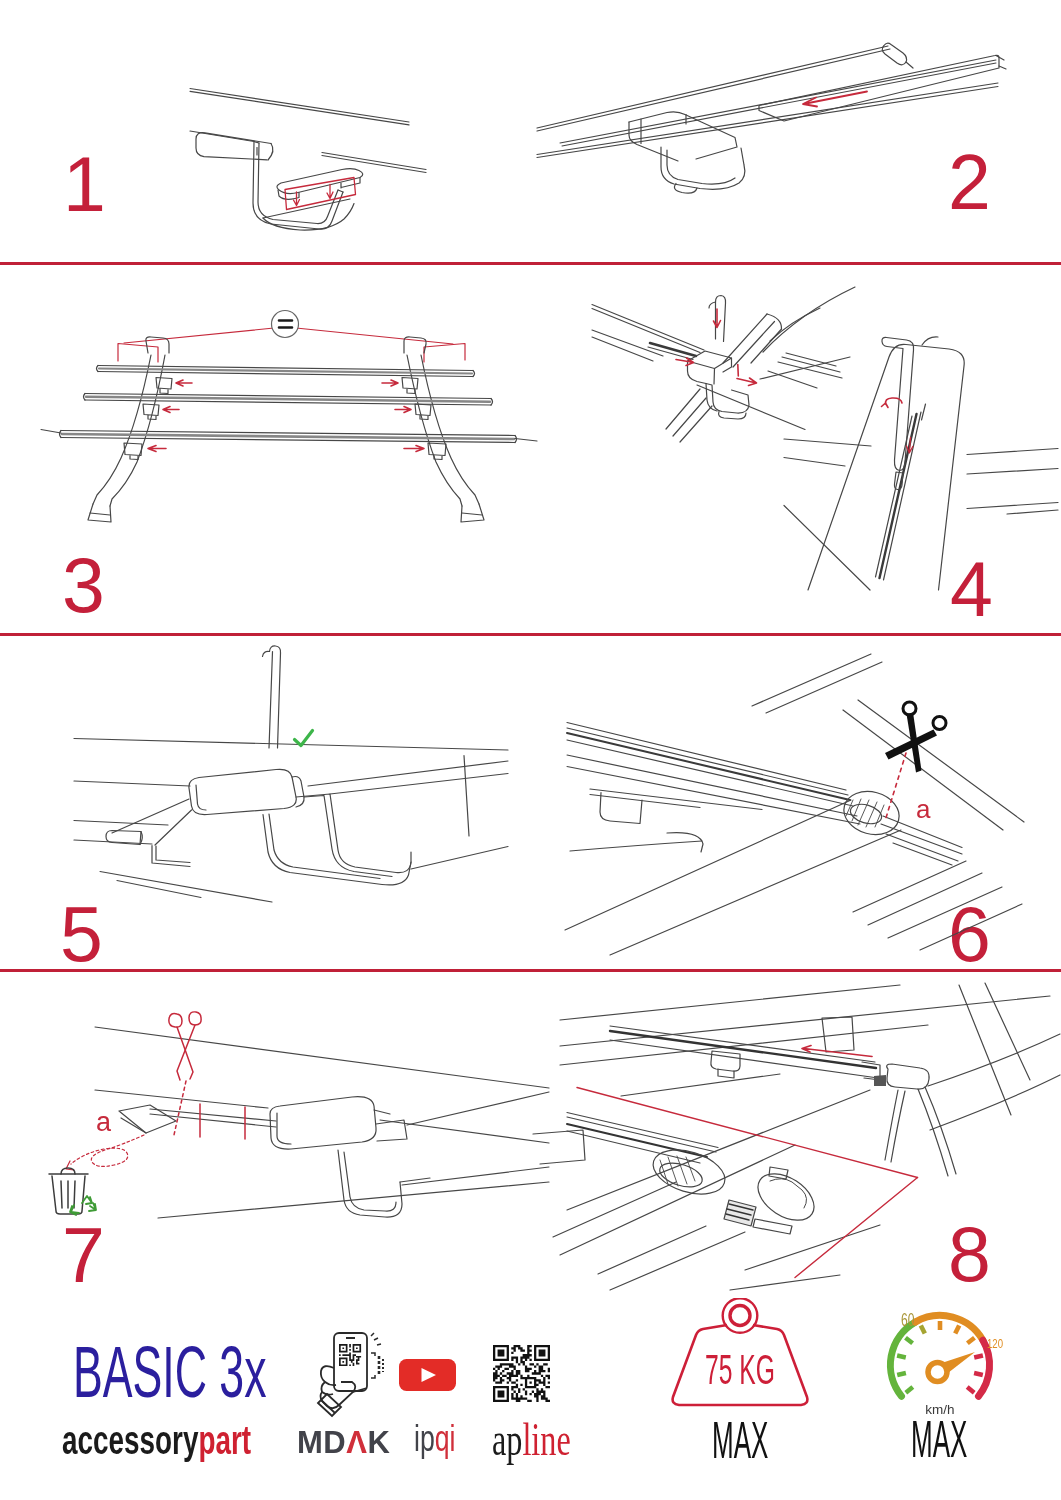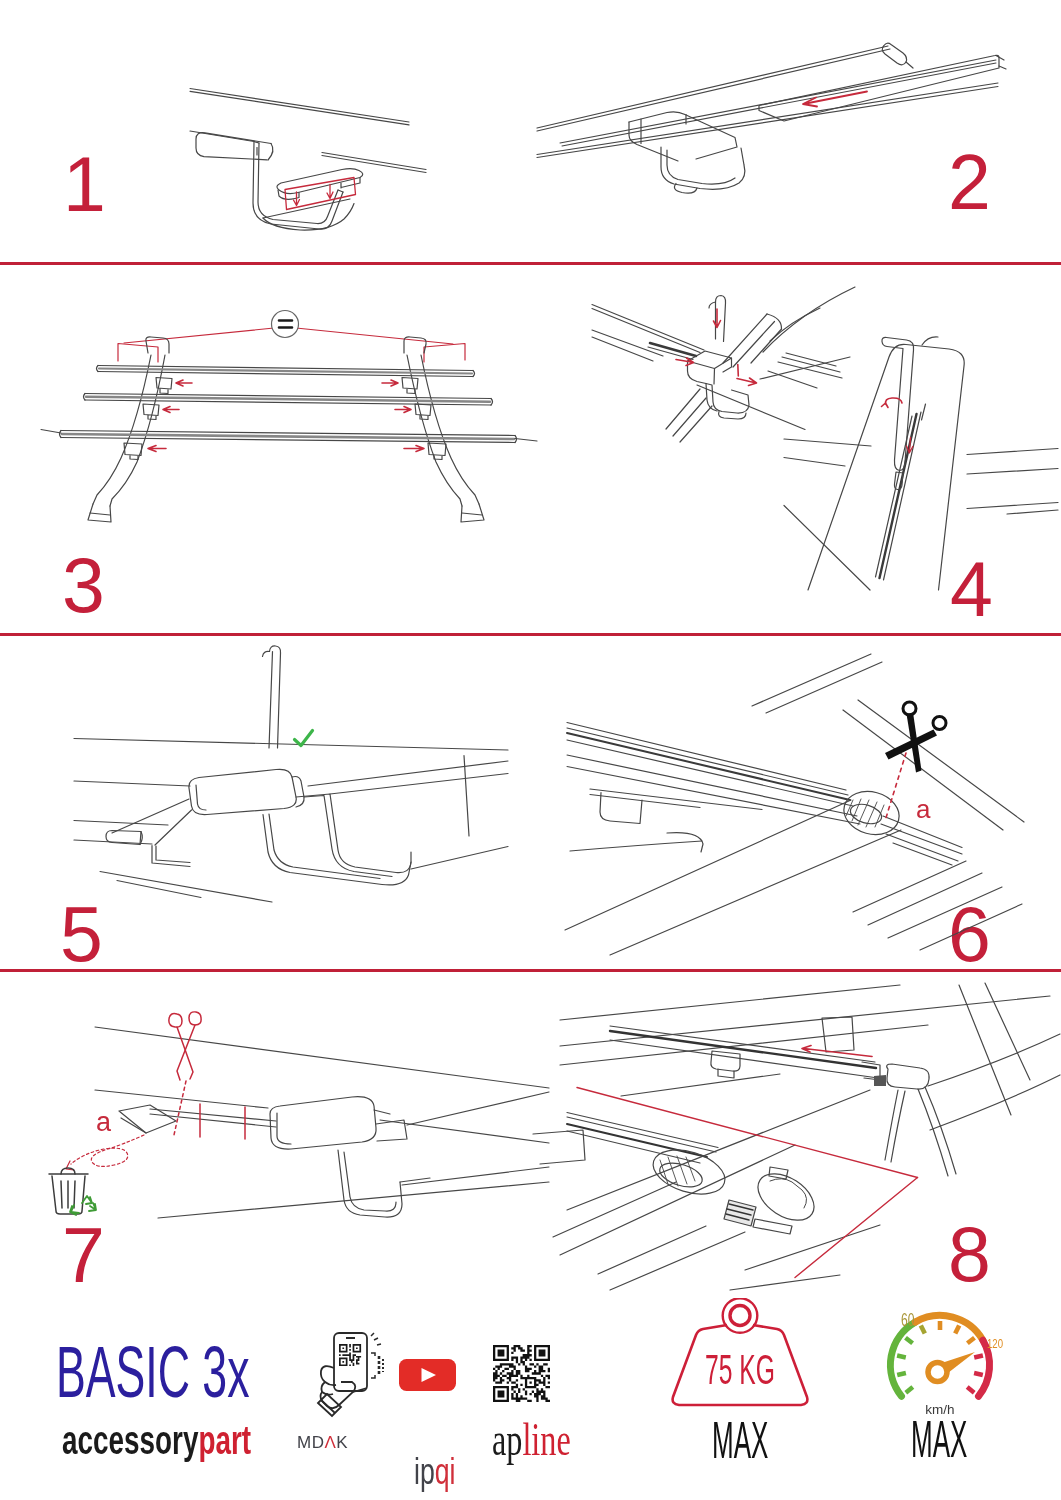--- a/index.html
+++ b/index.html
@@ -330,21 +330,21 @@
 <path d="M610 1290 L745 1232"></path>
 <path d="M745 1270 L880 1225"></path>
 <path d="M730 1290 Q790 1282 840 1275"></path>
 <g stroke="#c62a3c" stroke-width="1.4">
 <path d="M577 1087.5 L917.5 1177.5"></path>
 <path d="M917.5 1177.5 L795 1277.5"></path>
 <path d="M872 1056.5 L804 1048.5 M811 1045.5 L802 1048.5 L810 1052" stroke-width="1.7"></path>
 </g>
 </svg>
 
-<div class="abs" style="left:56px;top:1346px;width:190px;height:53px;">
+<div class="abs" style="left:73px;top:1346px;width:190px;height:53px;">
 <div style="font-size:72px;line-height:53px;color:#2b1f9e;transform:scale(0.62,1);transform-origin:0 50%;white-space:nowrap;">BASIC 3x</div>
 </div>
 <div class="abs" style="left:62px;top:1425px;">
 <div style="font-size:41px;line-height:31px;font-weight:bold;transform:scale(0.68,1);transform-origin:0 0;white-space:nowrap;color:#1b1b1b;">accessory<span style="color:#cf2131;">part</span></div>
 </div>
 
 <svg class="abs" style="left:310px;top:1325px;" width="80" height="100" viewBox="0 0 80 100" fill="none" stroke="#2a2a2a" stroke-width="1.8">
 <rect x="24" y="8" width="33" height="58" rx="5"></rect>
 <path d="M36 13 L45 13" stroke-width="2"></path>
 <g fill="#1a1a1a" stroke="none">
@@ -356,28 +356,28 @@
 <path d="M69 31 L69 50" stroke-width="2.6" stroke-dasharray="3 2"></path>
 <path d="M73 34 L73 47" stroke-width="2" stroke-dasharray="2 2"></path>
 </g>
 <path d="M24 43 Q13 38 11 46 Q10 53 15 57 Q10 61 12 67 Q9 71 12 76 L17 81 Q23 86 29 80 L43 67 Q48 61 42 57 L31 57"></path>
 <path d="M15 57 Q20 61 26 60 M12 67 Q17 71 23 69"></path>
 <path d="M43 67 L57 63"></path>
 <path d="M8 78 L22 91 L31 82 L17 69 Z"></path>
 <path d="M11 75 L25 88"></path>
 </svg>
 <div class="abs" style="left:297px;top:1429px;">
-<div style="font-size:17px;line-height:27px;font-weight:normal;letter-spacing:0.5px;color:#42434a;white-space:nowrap;">MD<span style="color:#d02f3a;">Λ</span>K</div>
+<div style="font-size:31px;line-height:27px;font-weight:bold;letter-spacing:0.5px;color:#42434a;white-space:nowrap;">MD<span style="color:#d02f3a;">Λ</span>K</div>
 </div>
 
 <svg class="abs" style="left:399px;top:1359px;" width="57" height="32" viewBox="0 0 57 32">
 <rect x="0" y="0" width="57" height="32" rx="7.5" fill="#e32c27"></rect>
 <path d="M22.5 9 L37 16 L22.5 23 Z" fill="#fff"></path>
 </svg>
-<div class="abs" style="left:414px;top:1422px;margin-top:33px;">
+<div class="abs" style="left:414px;top:1422px;">
 <div style="font-size:36px;line-height:34px;color:#42434a;transform:scale(0.74,1);transform-origin:0 0;">ip<span style="color:#d02f3a;">qi</span></div>
 </div>
 
 <svg class="abs" style="left:493px;top:1345px;" width="57" height="57" viewBox="0 0 25 25">
 <g fill="#111">
       <path d="M0 0h7v1h-7zM9 0h3v1h-3zM15 0h2v1h-2zM18 0h7v1h-7zM0 1h1v1h-1zM6 1h1v1h-1zM8 1h2v1h-2zM11 1h2v1h-2zM15 1h1v1h-1zM18 1h1v1h-1zM24 1h1v1h-1zM0 2h1v1h-1zM2 2h3v1h-3zM6 2h1v1h-1zM9 2h1v1h-1zM12 2h2v1h-2zM15 2h2v1h-2zM18 2h1v1h-1zM20 2h3v1h-3zM24 2h1v1h-1zM0 3h1v1h-1zM2 3h3v1h-3zM6 3h1v1h-1zM8 3h1v1h-1zM15 3h1v1h-1zM18 3h1v1h-1zM20 3h3v1h-3zM24 3h1v1h-1zM0 4h1v1h-1zM2 4h3v1h-3zM6 4h1v1h-1zM13 4h4v1h-4zM18 4h1v1h-1zM20 4h3v1h-3zM24 4h1v1h-1zM0 5h1v1h-1zM6 5h1v1h-1zM8 5h3v1h-3zM12 5h4v1h-4zM18 5h1v1h-1zM24 5h1v1h-1zM0 6h7v1h-7zM8 6h1v1h-1zM10 6h1v1h-1zM12 6h1v1h-1zM14 6h1v1h-1zM16 6h1v1h-1zM18 6h7v1h-7zM10 7h1v1h-1zM12 7h2v1h-2zM3 8h6v1h-6zM11 8h1v1h-1zM13 8h1v1h-1zM16 8h2v1h-2zM19 8h1v1h-1zM22 8h2v1h-2zM1 9h3v1h-3zM7 9h3v1h-3zM14 9h1v1h-1zM18 9h1v1h-1zM20 9h2v1h-2zM0 10h1v1h-1zM2 10h1v1h-1zM5 10h2v1h-2zM9 10h1v1h-1zM14 10h3v1h-3zM20 10h2v1h-2zM24 10h1v1h-1zM1 11h1v1h-1zM4 11h1v1h-1zM8 11h1v1h-1zM10 11h2v1h-2zM14 11h2v1h-2zM18 11h1v1h-1zM20 11h3v1h-3zM24 11h1v1h-1zM0 12h2v1h-2zM3 12h1v1h-1zM6 12h3v1h-3zM10 12h2v1h-2zM17 12h4v1h-4zM0 13h3v1h-3zM4 13h2v1h-2zM7 13h4v1h-4zM12 13h1v1h-1zM15 13h1v1h-1zM21 13h1v1h-1zM23 13h2v1h-2zM0 14h2v1h-2zM3 14h1v1h-1zM6 14h2v1h-2zM12 14h7v1h-7zM22 14h1v1h-1zM24 14h1v1h-1zM0 15h1v1h-1zM3 15h2v1h-2zM7 15h1v1h-1zM10 15h1v1h-1zM14 15h1v1h-1zM18 15h3v1h-3zM22 15h1v1h-1zM1 16h3v1h-3zM6 16h1v1h-1zM8 16h2v1h-2zM14 16h1v1h-1zM16 16h1v1h-1zM18 16h1v1h-1zM20 16h3v1h-3zM24 16h1v1h-1zM10 17h1v1h-1zM12 17h1v1h-1zM14 17h1v1h-1zM18 17h2v1h-2zM22 17h1v1h-1zM0 18h7v1h-7zM8 18h3v1h-3zM14 18h5v1h-5zM23 18h2v1h-2zM0 19h1v1h-1zM6 19h1v1h-1zM8 19h1v1h-1zM11 19h1v1h-1zM13 19h1v1h-1zM19 19h1v1h-1zM21 19h1v1h-1zM0 20h1v1h-1zM2 20h3v1h-3zM6 20h1v1h-1zM9 20h1v1h-1zM11 20h1v1h-1zM14 20h1v1h-1zM17 20h1v1h-1zM19 20h4v1h-4zM0 21h1v1h-1zM2 21h3v1h-3zM6 21h1v1h-1zM8 21h1v1h-1zM10 21h1v1h-1zM14 21h1v1h-1zM16 21h1v1h-1zM18 21h3v1h-3zM22 21h1v1h-1zM0 22h1v1h-1zM2 22h3v1h-3zM6 22h1v1h-1zM8 22h1v1h-1zM10 22h1v1h-1zM12 22h1v1h-1zM18 22h2v1h-2zM21 22h2v1h-2zM0 23h1v1h-1zM6 23h1v1h-1zM8 23h7v1h-7zM19 23h1v1h-1zM21 23h3v1h-3zM0 24h7v1h-7zM10 24h2v1h-2zM15 24h2v1h-2zM19 24h1v1h-1zM23 24h2v1h-2z"></path>
     </g>
 </svg>
 <div class="abs" style="left:492px;top:1420px;font-family:Liberation Serif, serif;">
 <div style="font-size:46px;line-height:40px;color:#1b1b1b;transform:scale(0.7,1);transform-origin:0 0;white-space:nowrap;">ap<span style="color:#cf2131;">line</span></div>

